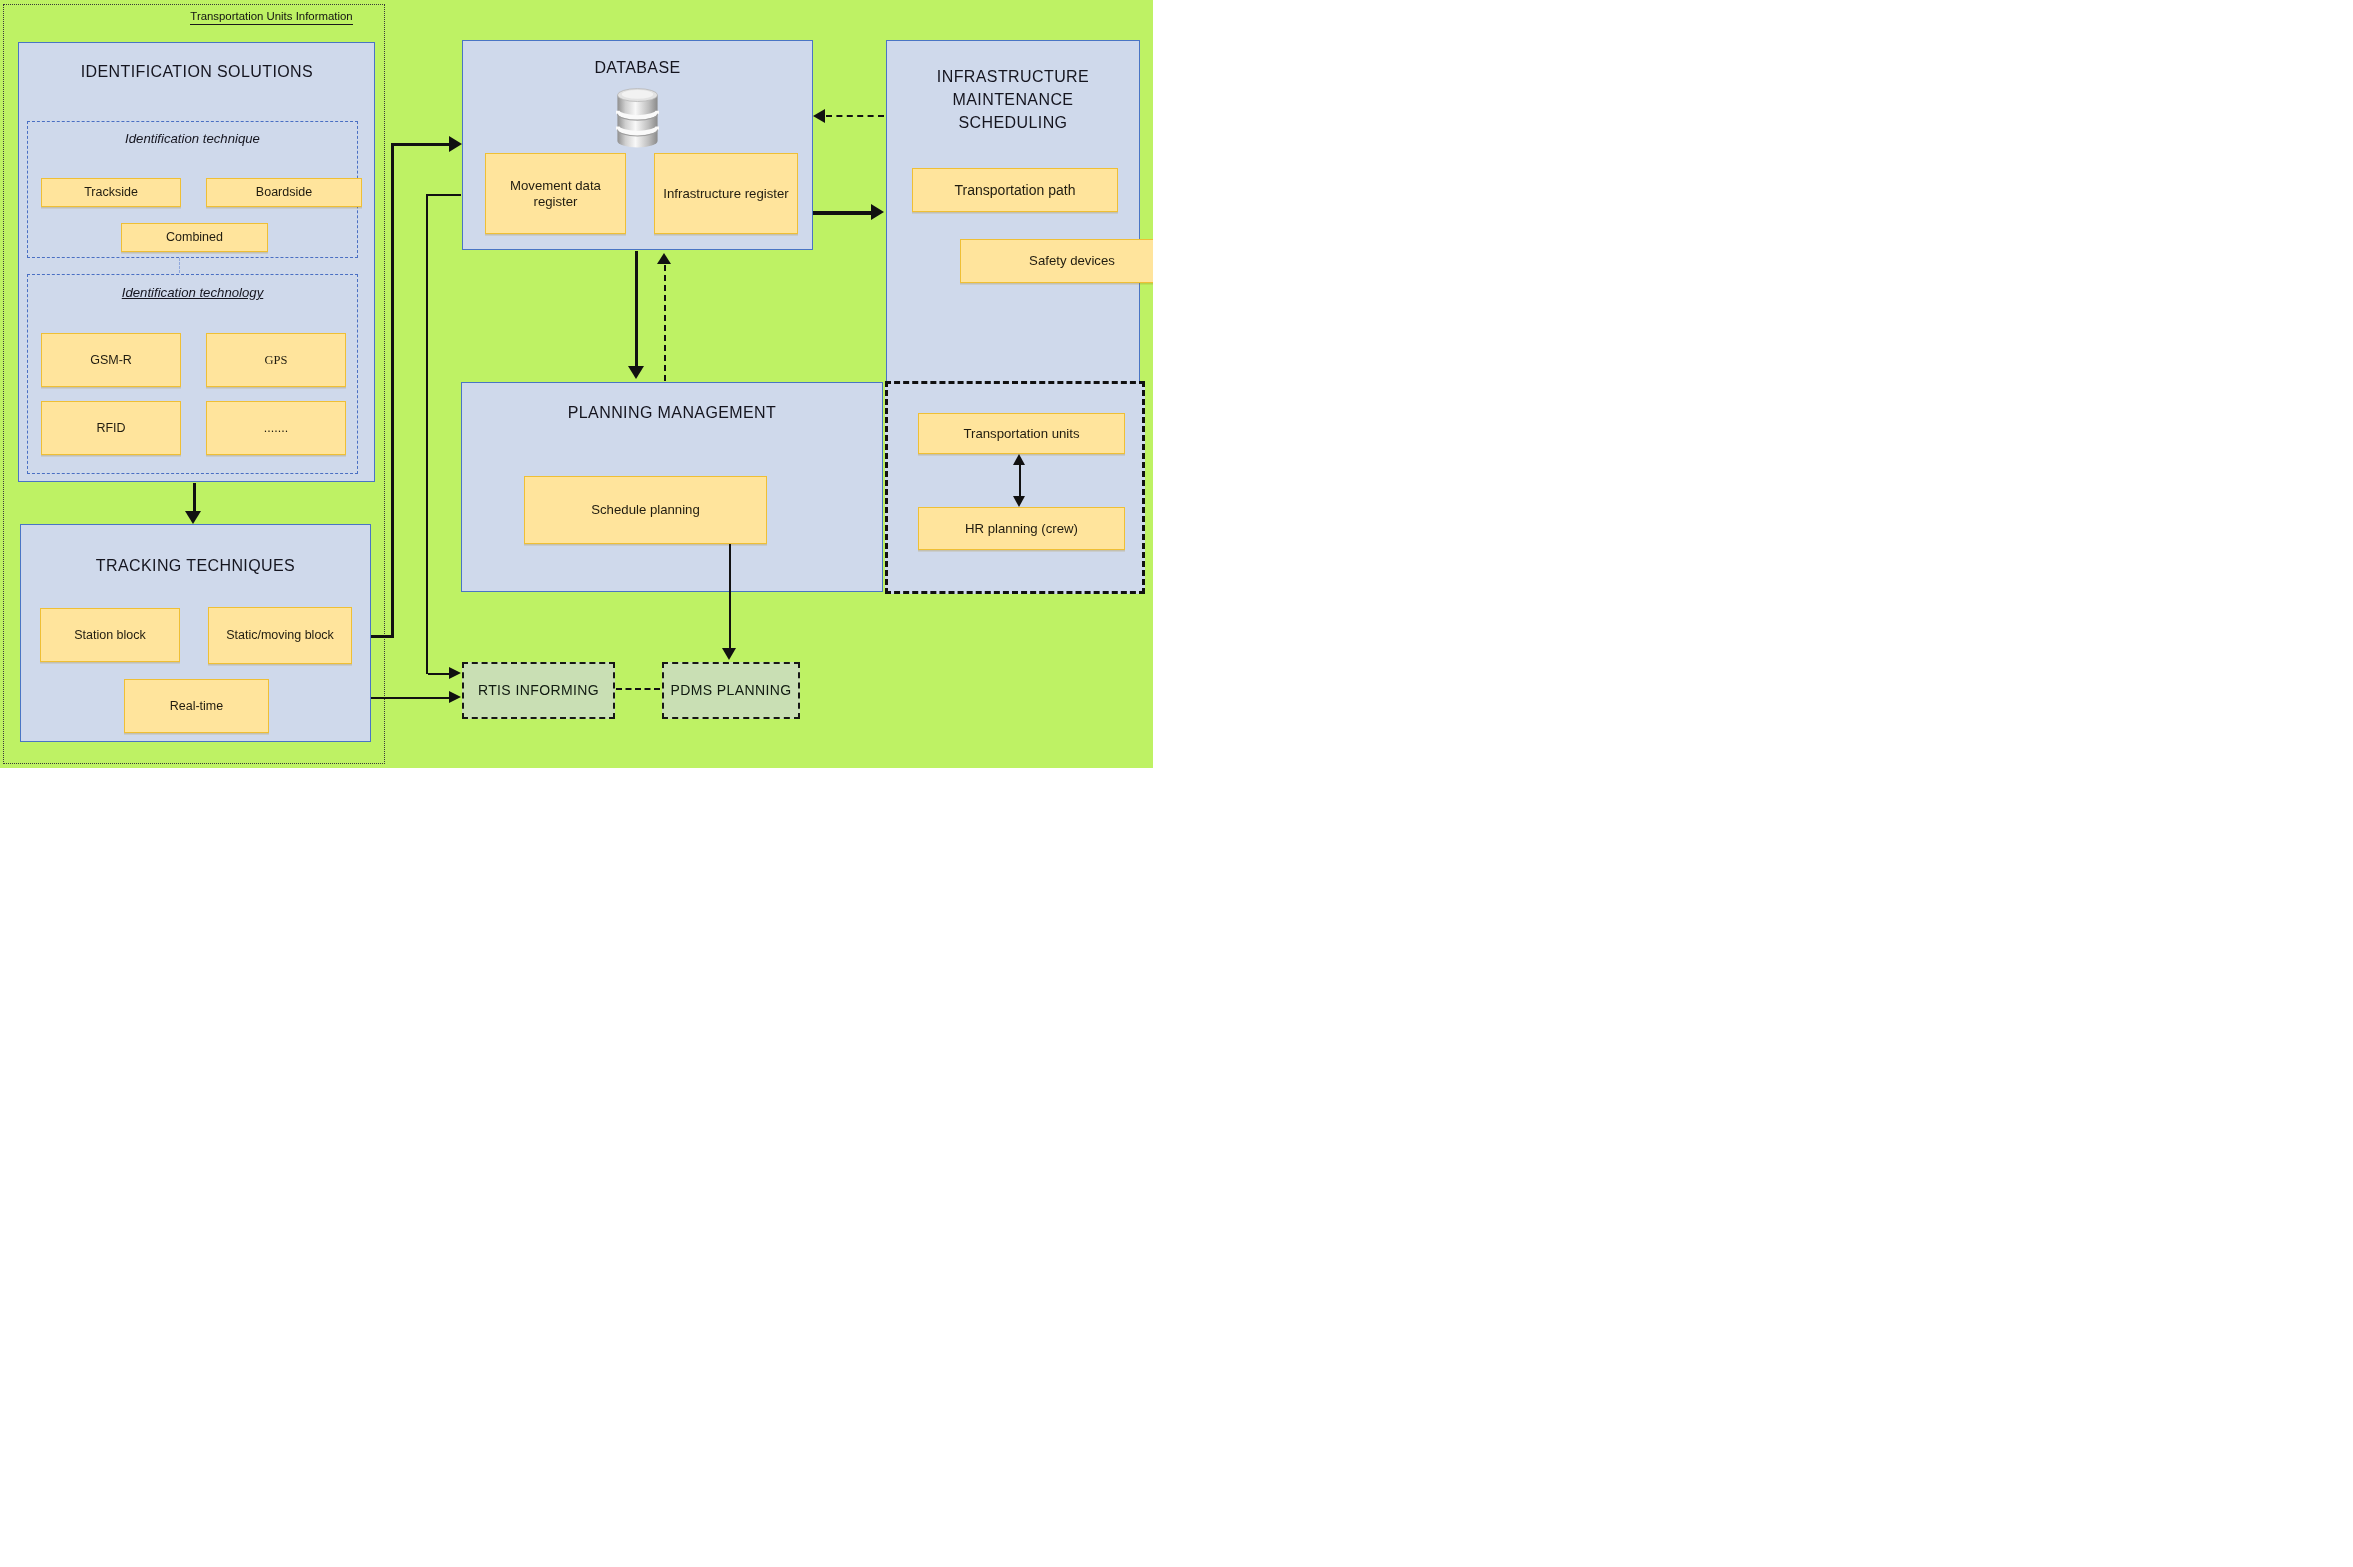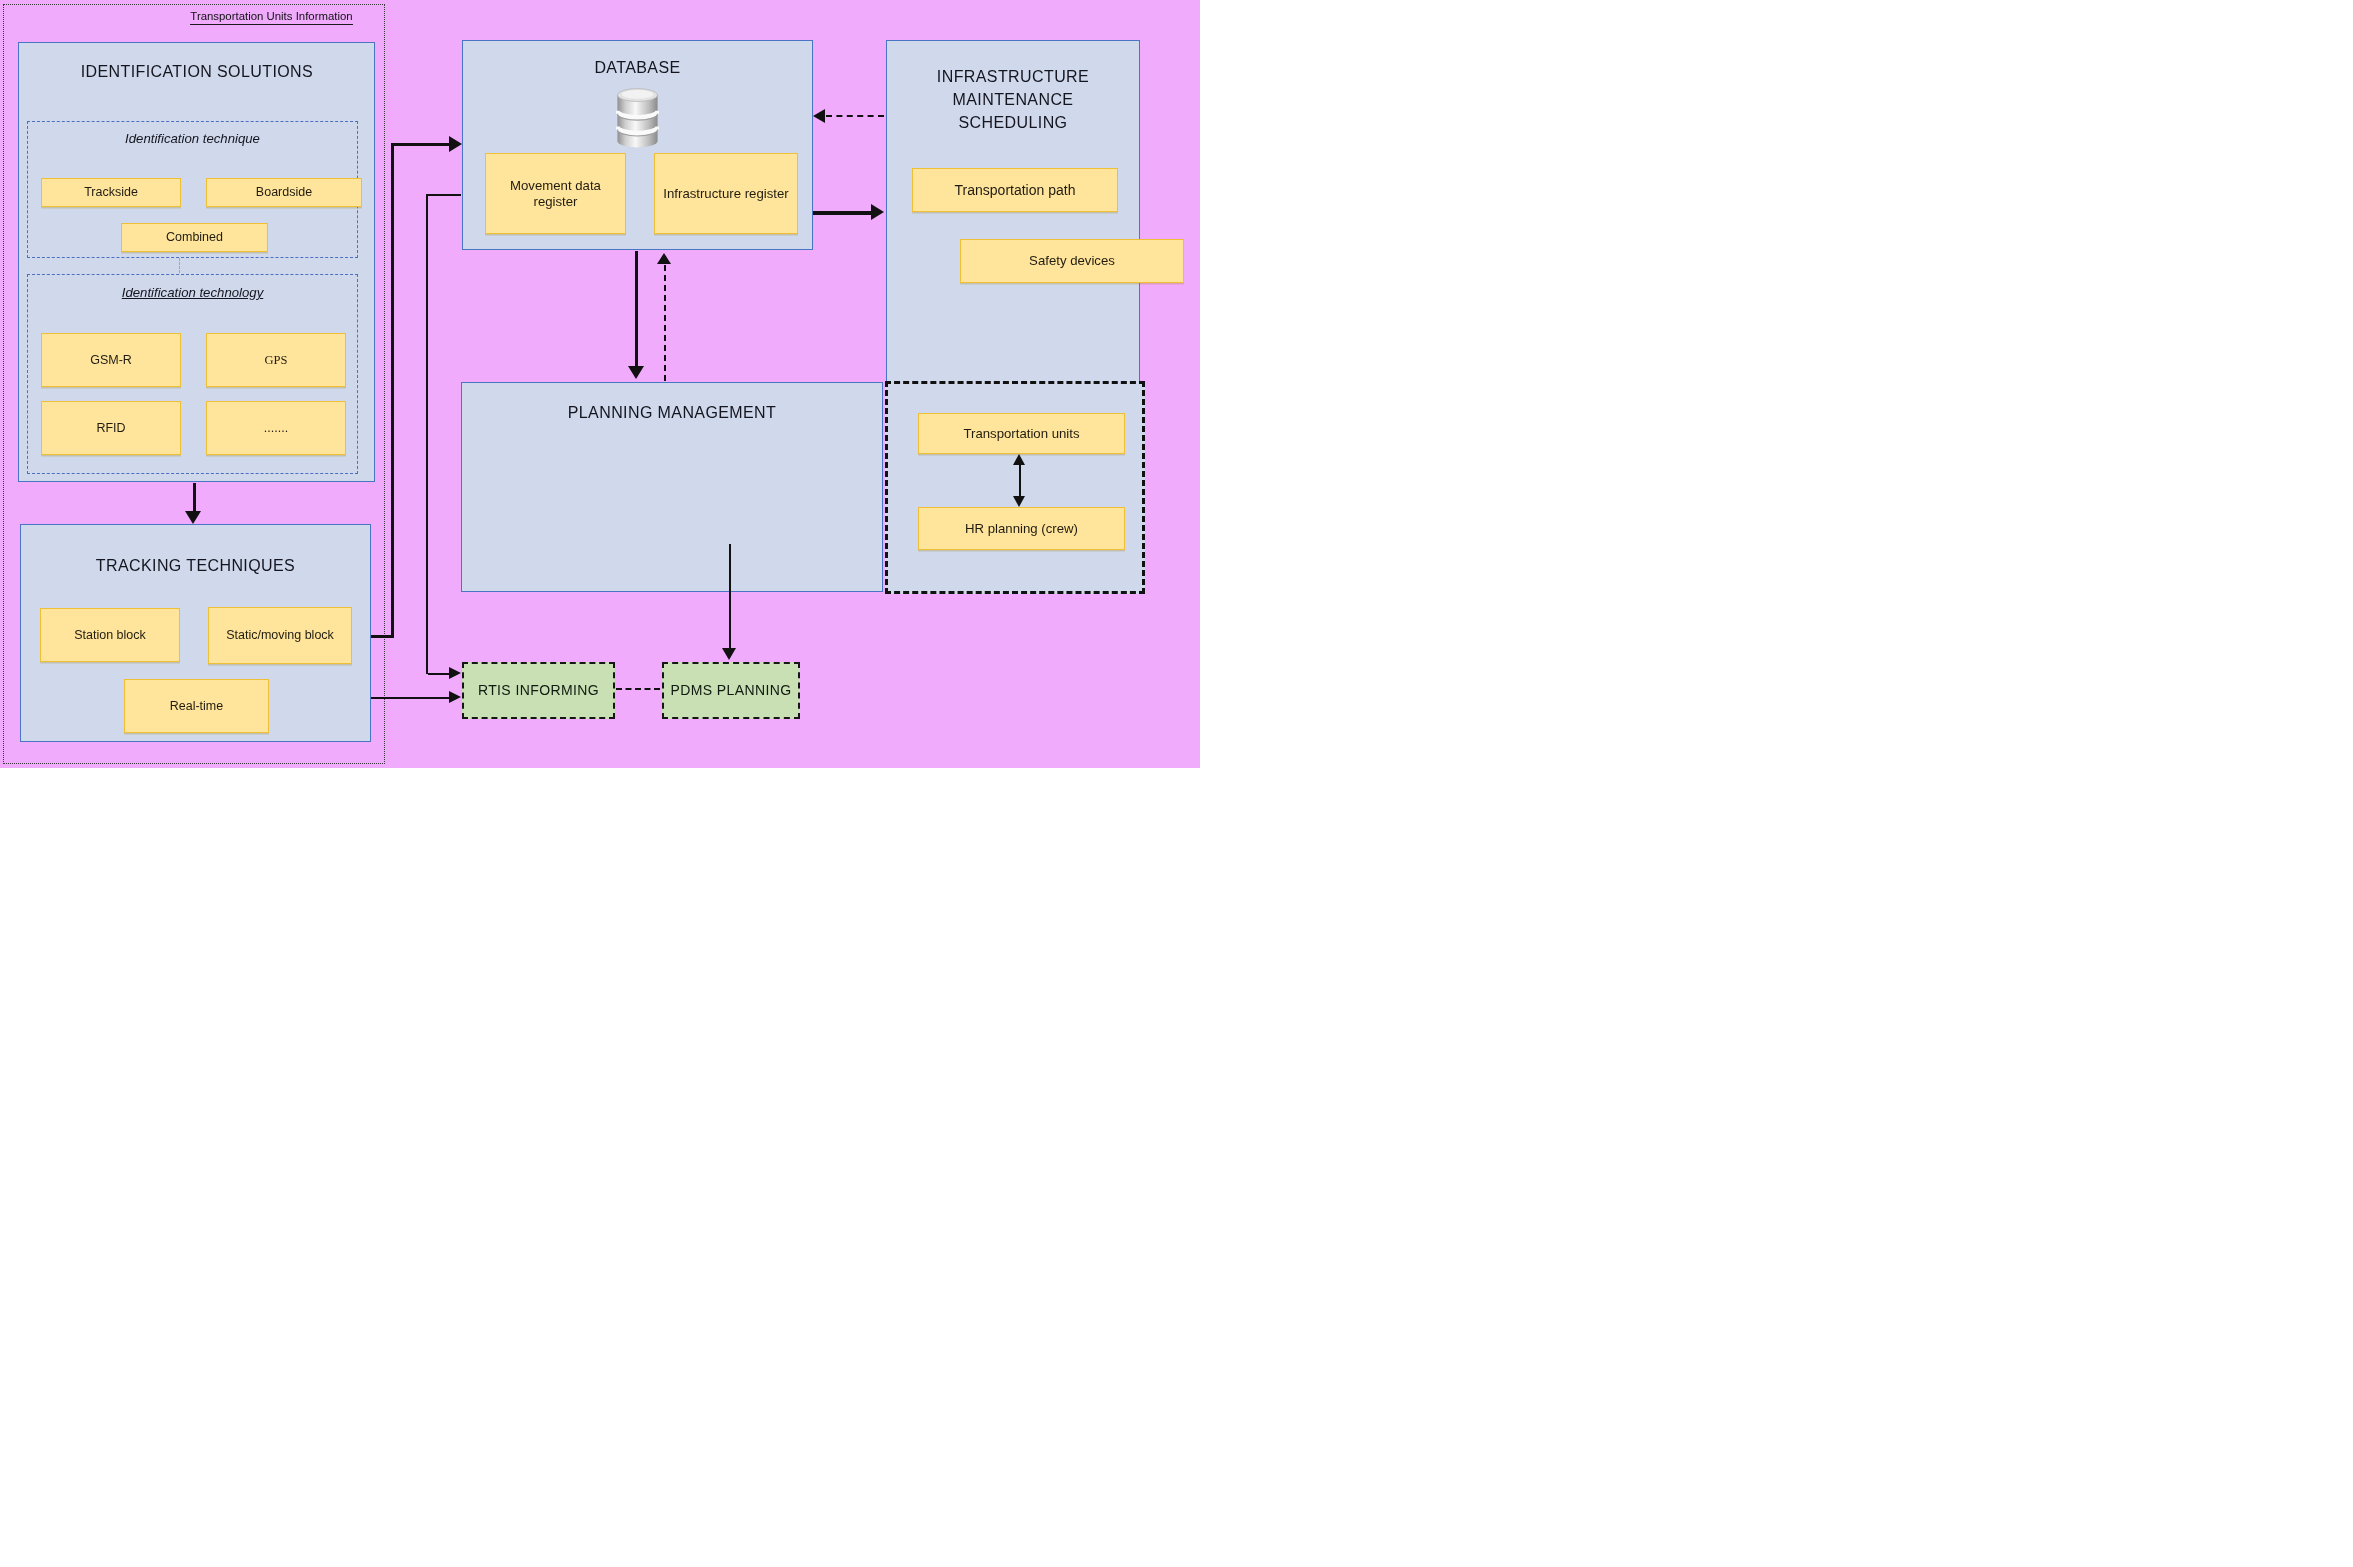--- a/index.html
+++ b/index.html
@@ -1,18 +1,18 @@
 <!DOCTYPE html>
 <html style="font-size:11.8px"><head>
 <meta charset="utf-8">
 <style>
   html,body{margin:0;padding:0;background:#ffffff;}
   .canvas{
-    position:relative;width:1153px;height:768px;background:#f0abfc;
-    font-family:"Liberation Sans",sans-serif;color:#1c1c24;overflow:hidden;padding-left:47px;
+    position:relative;width:1153px;height:768px;background:#bef264;
+    font-family:"Liberation Sans",sans-serif;color:#1c1c24;overflow:hidden;
   }
   .abs{position:absolute;box-sizing:border-box;}
   .bluebox{background:#cfd9eb;border:1.5px solid #4a75c4;}
   .heading{width:100%;text-align:center;font-size:16px;letter-spacing:0.4px;color:#15151f;}
   .yellow{
     background:#ffe49c;border:1.5px solid #efbf35;
     display:flex;align-items:center;justify-content:center;text-align:center;
     font-size:12.5px;color:#201c10;line-height:1.2;padding:1.5px 4.4px;
     box-shadow:0 1.5px 0 rgba(160,120,0,.25);
   }
@@ -143,20 +143,21 @@
     <div class="abs ah ah-l" style="left:813px;top:109px;"></div>
   </div>
 
   <div class="abs bluebox" style="left:886px;top:40px;width:254px;height:342px;"></div>
   <div class="abs heading" style="left:932px;top:65px;width:162px;line-height:1.45;">INFRASTRUCTURE MAINTENANCE SCHEDULING</div>
   <div class="abs yellow" style="left:912px;top:168px;width:206px;height:44px;font-size:14px;">Transportation path</div>
   <div class="abs yellow" style="left:912px;top:239px;width:224px;height:44px;font-size:13.2px;margin-left:48px;">Safety devices</div>
 
   <div class="abs bluebox" style="left:461px;top:382px;width:422px;height:210px;"></div>
   <div class="abs heading" style="left:461px;top:404px;width:422px;">PLANNING MANAGEMENT</div>
+  <div class="abs yellow" style="left:524px;top:476px;width:243px;height:68px;font-size:13.2px;">Schedule planning</div>
 
   <div class="abs crewdash" style="left:885px;top:381px;width:260px;height:213px;"></div>
   <div class="abs yellow" style="left:918px;top:413px;width:207px;height:41px;font-size:13.2px;">Transportation units</div>
   <div>
     <div class="abs line" style="left:1019px;top:465px;width:2.2px;height:32px;"></div>
     <div class="abs ah ah-u-sm" style="left:1013px;top:454px;"></div>
     <div class="abs ah ah-d-xs" style="left:1013px;top:496px;"></div>
   </div>
   <div class="abs yellow" style="left:918px;top:507px;width:207px;height:43px;font-size:13.2px;">HR planning (crew)</div>
 

